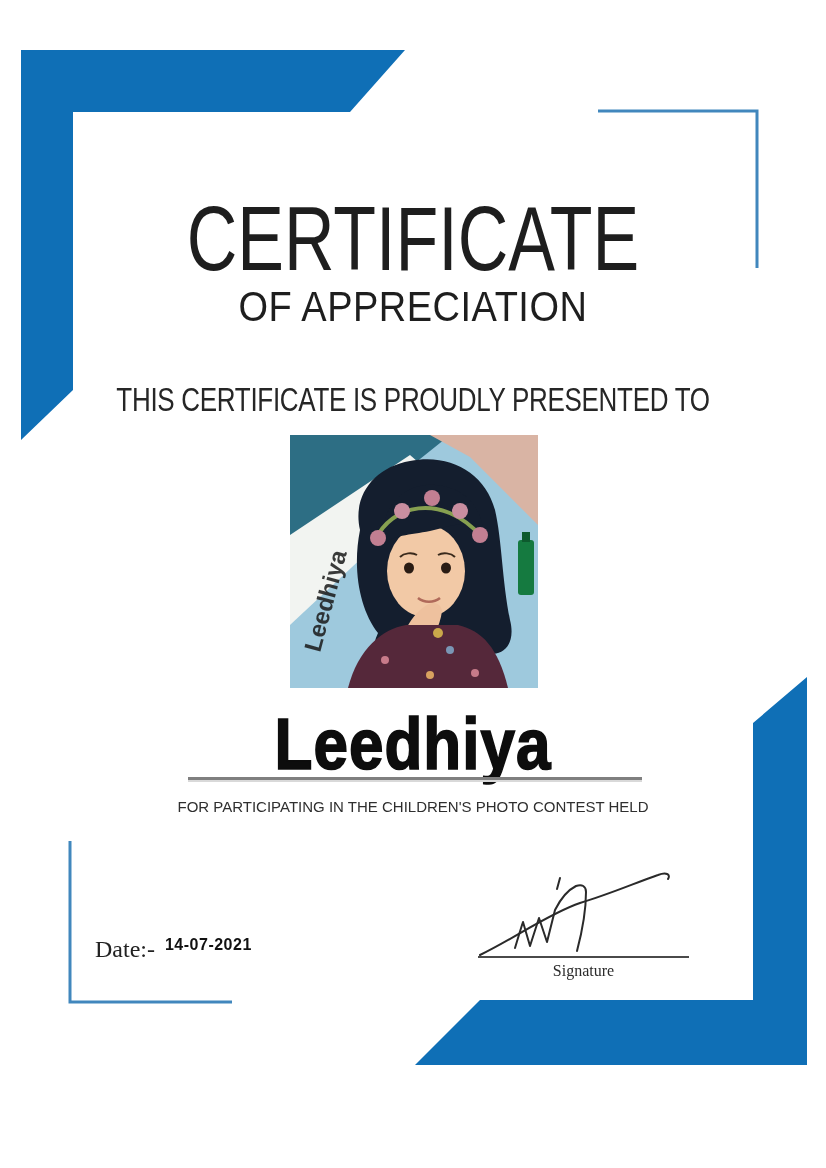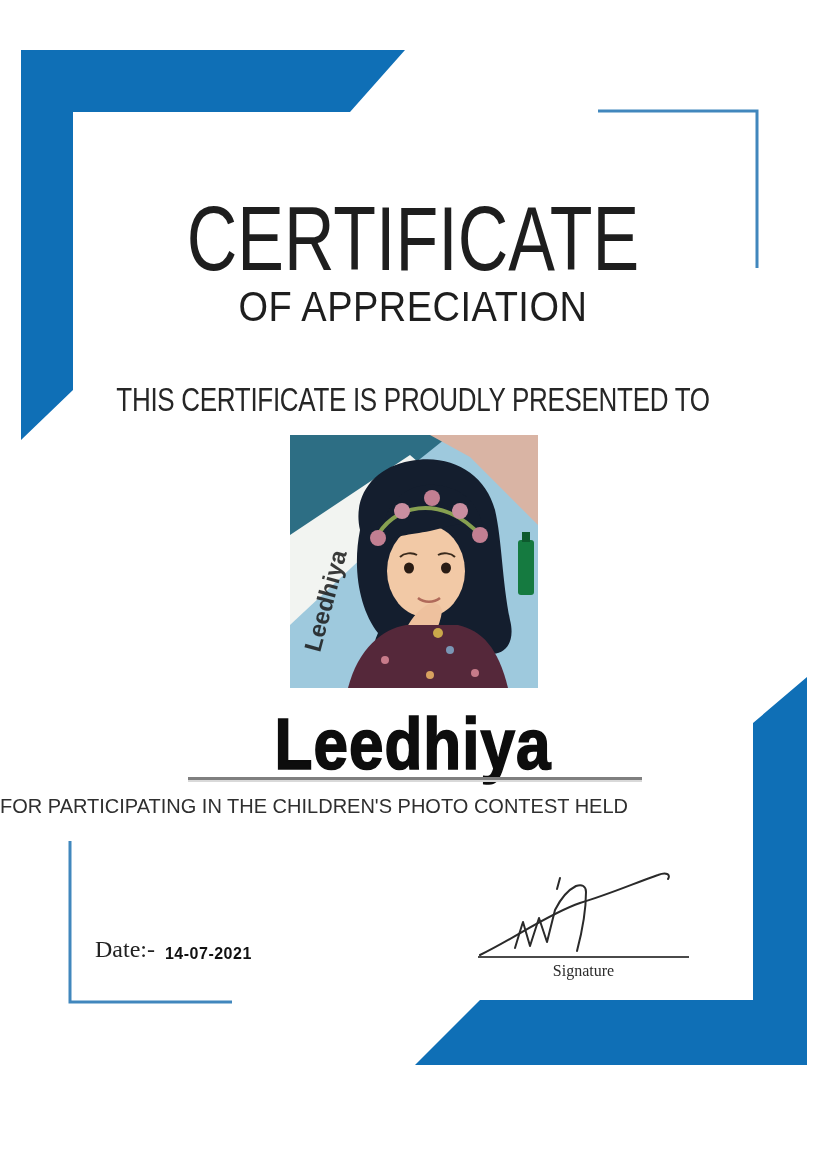--- a/index.html
+++ b/index.html
@@ -13,23 +13,23 @@
   .subtitle{left:0;right:0;top:286px;text-align:center;font-size:38px;line-height:40px;
             color:#1e1e1e;font-weight:500;transform:scaleY(1.12);letter-spacing:.5px;}
   .presented{left:0;right:0;top:385px;text-align:center;font-size:26px;line-height:30px;
              color:#262626;font-weight:500;transform:scaleY(1.25);letter-spacing:-.3px;}
   .photo-frame{left:290px;top:435px;width:248px;height:253px;}
   .name{left:0;right:0;top:712px;text-align:center;font-size:62px;line-height:66px;
         font-weight:bold;color:#0d0d0d;transform:scaleY(1.15);
         -webkit-text-stroke:1.5px #0d0d0d;letter-spacing:1px;}
   .divider{left:188px;top:777px;width:454px;height:3px;background:#7f7f7f;
            box-shadow:0 2px 0 #d9d9d9;}
-  .desc{left:0;right:0;top:797px;text-align:left;font-size:20px;line-height:19px;
+  .desc{left:0;right:0;top:797px;text-align:center;font-size:15px;line-height:19px;
         color:#2f2f2f;font-weight:500;letter-spacing:0;}
-  .date-row{left:95px;top:936px;display:flex;align-items:flex-end;}
+  .date-row{left:95px;top:936px;display:flex;align-items:flex-start;}
   .date-label{font-family:"Liberation Serif",serif;font-size:24px;color:#222;}
   .date-value{font-size:16px;font-weight:bold;color:#111;margin-left:10px;letter-spacing:.5px;}
   .sig-line{left:478px;top:956px;width:211px;height:2px;background:#4a4a4a;}
   .sig-label-wrap{left:478px;top:962px;width:211px;text-align:center;
         font-family:"Liberation Serif",serif;font-size:16px;color:#2b2b2b;}
 </style>
 </head>
 <body>
 
 <div class="page">

